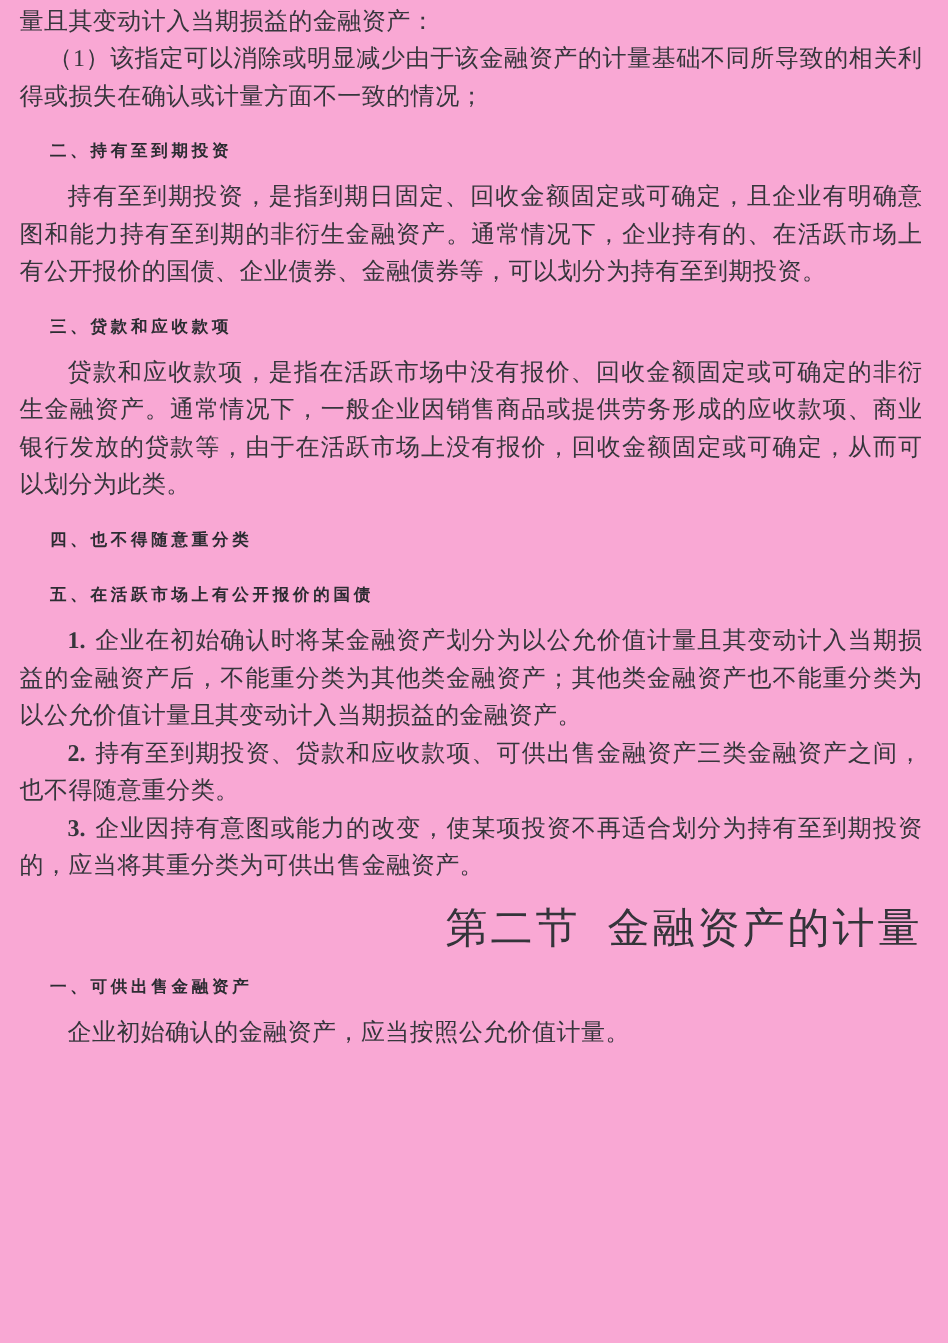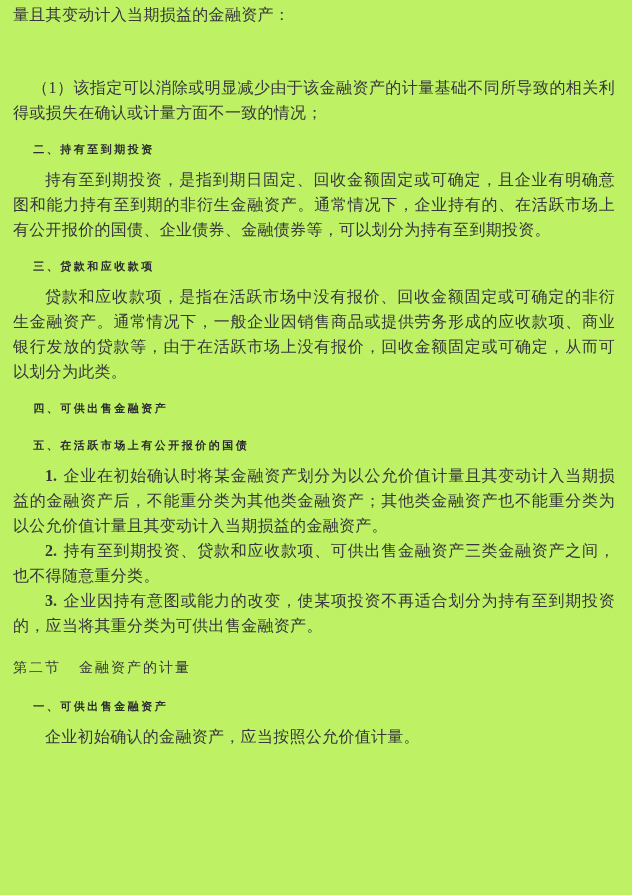--- a/index.html
+++ b/index.html
@@ -5,62 +5,61 @@
   html, body {
     margin: 0;
     padding: 0;
     background: #ffffff;
   }
   .page {
     position: relative;
     width: 632px;
     height: 895px;
     margin: 0;
-    background: #bef264;
+    background: #f9a8d4;
     box-sizing: border-box;
     padding: 2px 17px 0 13px;
     overflow: hidden;
     color: #36363c;
     font-family: "Liberation Serif", "DejaVu Serif", serif;
     font-size: 16px;
     line-height: 25px;
     letter-spacing: 0.3px;
   }
   .para {
     margin: 0;
     text-indent: 2em;
     text-align: justify;
   }
   .para.no-indent {
     text-indent: 0;
   }
   .para.paren-indent {
     text-indent: 1.2em;
-    margin-top: 48px;
   }
   .num {
     font-weight: bold;
     margin-right: 6px;
     letter-spacing: 0;
   }
   .sec-heading {
     margin: 12px 0 5px 0;
     padding-left: 1.85em;
     font-family: "Liberation Sans", "DejaVu Sans", sans-serif;
     font-weight: bold;
     font-size: 11px;
     line-height: 25px;
     letter-spacing: 2.5px;
     color: #2c2c32;
   }
   .chapter {
     margin: 15px 0 10px 0;
-    text-align: left;
+    text-align: right;
     font-family: "Liberation Serif", "DejaVu Serif", serif;
-    font-size: 14px;
+    font-size: 28px;
     line-height: 29px;
     font-weight: normal;
     letter-spacing: 2px;
     color: #34343a;
   }
   .chapter-label {
     margin-right: 18px;
   }
 </style>
 </head>
@@ -70,21 +69,21 @@
 
   <p class="para no-indent">量且其变动计入当期损益的金融资产：</p>
   <p class="para paren-indent">（1）该指定可以消除或明显减少由于该金融资产的计量基础不同所导致的相关利得或损失在确认或计量方面不一致的情况；</p>
 
   <h3 class="sec-heading">二、持有至到期投资</h3>
   <p class="para">持有至到期投资，是指到期日固定、回收金额固定或可确定，且企业有明确意图和能力持有至到期的非衍生金融资产。通常情况下，企业持有的、在活跃市场上有公开报价的国债、企业债券、金融债券等，可以划分为持有至到期投资。</p>
 
   <h3 class="sec-heading">三、贷款和应收款项</h3>
   <p class="para">贷款和应收款项，是指在活跃市场中没有报价、回收金额固定或可确定的非衍生金融资产。通常情况下，一般企业因销售商品或提供劳务形成的应收款项、商业银行发放的贷款等，由于在活跃市场上没有报价，回收金额固定或可确定，从而可以划分为此类。</p>
 
-  <h3 class="sec-heading">四、可供出售金融资产</h3>
+  <h3 class="sec-heading">四、也不得随意重分类</h3>
 
   <h3 class="sec-heading">五、在活跃市场上有公开报价的国债</h3>
   <p class="para"><b class="num">1.</b><span>企业在初始确认时将某金融资产划分为以公允价值计量且其变动计入当期损益的金融资产后，不能重分类为其他类金融资产；其他类金融资产也不能重分类为以公允价值计量且其变动计入当期损益的金融资产。</span></p>
   <p class="para"><b class="num">2.</b><span>持有至到期投资、贷款和应收款项、可供出售金融资产三类金融资产之间，也不得随意重分类。</span></p>
   <p class="para"><b class="num">3.</b><span>企业因持有意图或能力的改变，使某项投资不再适合划分为持有至到期投资的，应当将其重分类为可供出售金融资产。</span></p>
 
   <div class="chapter">
     <span class="chapter-label">第二节</span><span class="chapter-title">金融资产的计量</span>
   </div>
 

